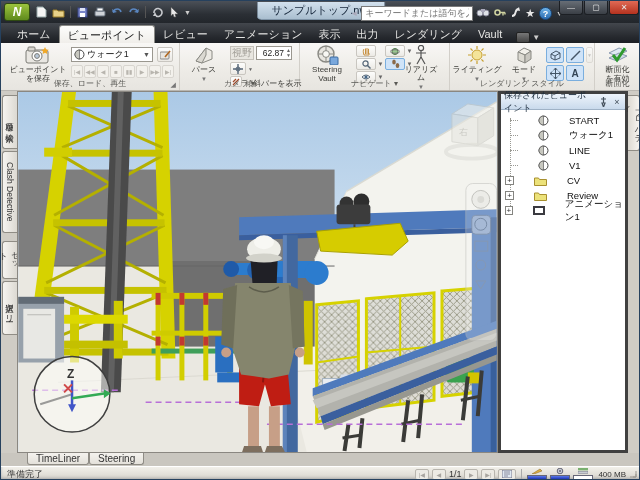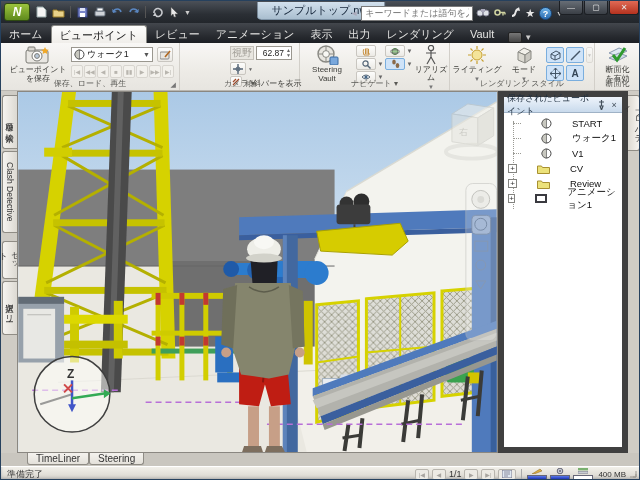--- a/index.html
+++ b/index.html
@@ -26,21 +26,21 @@
   .ic-icons{display:flex;align-items:center;gap:4px;}
   .helpbtn{width:13px;height:13px;border-radius:50%;background:linear-gradient(#6fb3e8,#2a6bb0);
     color:#fff;font-size:9px;font-weight:bold;text-align:center;line-height:13px;border:1px solid #1c4a7c;}
   .caret{color:#ccc;font-size:7px;}
   .winbtns{position:absolute;right:2px;top:0;display:flex;}
   .wb{width:24px;height:14px;border:1px solid #1c1f24;border-top:none;border-radius:0 0 3px 3px;
     background:linear-gradient(#686e76,#3a3f46);color:#e8e8e8;font-size:8px;text-align:center;line-height:13px;margin-left:1px;}
   .wb.close{width:30px;background:linear-gradient(#e06a55,#b5321f);}
   
   .tabrow{position:absolute;left:0;top:22px;width:640px;height:20px;
-    background:linear-gradient(#43474d,#26292e 70%,#1d2024);display:flex;align-items:flex-end;padding-left:0;}
+    background:linear-gradient(#43474d,#26292e 70%,#1d2024);display:flex;align-items:flex-end;padding-left:8px;}
   .rtab{height:18px;padding:0 8px;color:#e4e4e2;font-size:11px;line-height:18px;white-space:nowrap;}
   .rtab.active{background:linear-gradient(#fdfdfc,#f0eeea);color:#222;border-radius:3px 3px 0 0;
     border:1px solid #8a8a86;border-bottom:none;}
   .rtab-extra{display:flex;align-items:center;gap:2px;margin-left:6px;color:#ccc;font-size:8px;}
   .rtab-extra .chip{width:14px;height:11px;border-radius:2px;background:linear-gradient(#777,#444);
     border:1px solid #222;}
   
   .ribbon{position:absolute;left:0;top:42px;width:640px;height:48px;
     background:linear-gradient(#f8f7f5,#efedе8 60%,#e9e7e2);border-bottom:1px solid #b9b6b0;}
   .rgroup{position:absolute;top:0;height:47px;border-right:1px solid #d2cfc9;}
@@ -72,21 +72,21 @@
   .vtab{position:absolute;left:1px;width:15px;background:linear-gradient(90deg,#f6f4f0,#dcd9d2);
     border:1px solid #8f8c85;border-right:none;border-radius:3px 0 0 3px;
     writing-mode:vertical-rl;font-size:8.5px;color:#333;display:flex;align-items:center;justify-content:center;
     padding:4px 0;}
   .rightstrip{position:absolute;left:627px;top:0;width:13px;height:362px;background:#cfccc5;}
   .vtabR{position:absolute;left:0;width:12px;background:linear-gradient(90deg,#dcd9d2,#f6f4f0);
     border:1px solid #8f8c85;border-left:none;border-radius:0 3px 3px 0;writing-mode:vertical-rl;
     font-size:8.5px;color:#333;display:flex;align-items:center;justify-content:center;padding:4px 0;}
   .viewport{position:absolute;left:16px;top:0;width:481px;height:362px;border:1px solid #8a8781;background:#cfe0ef;}
   
-  .rpanel{position:absolute;left:497px;top:0;width:130px;height:362px;border:6px solid #404040;background:#fff;}
+  .rpanel{position:absolute;left:497px;top:0;width:130px;height:362px;border:3px solid #404040;background:#fff;}
   .rphead{height:16px;background:linear-gradient(#eef4fb,#c9daec);border-bottom:1px solid #9fb2c6;
     display:flex;align-items:center;font-size:9px;color:#1c2c3c;padding:0 3px;gap:3px;}
   .rphead .sp{flex:1;}
   .rpbtn{width:12px;height:12px;font-size:9px;line-height:11px;text-align:center;color:#44505c;
     border:1px solid transparent;border-radius:2px;}
   .tree{position:relative;padding:3px 0 0 0;}
   .trunk{position:absolute;left:9px;top:8px;height:88px;border-left:1px dotted #9a9a94;}
   .trow{position:relative;height:15px;display:flex;align-items:center;font-size:9.5px;color:#111;gap:20px;}
   .trow .stub{width:8px;margin-left:9px;border-top:1px dotted #9a9a94;}
   .expb{width:9px;height:9px;border:1px solid #848480;background:#fff;color:#333;font-size:8px;
@@ -252,20 +252,28 @@
         <span class="pb">▮▮</span>
         <span class="pb">▶</span>
         <span class="pb">▶▶</span>
         <span class="pb">▶|</span>
       </div>
       <div class="glabel"><span>保存、ロード、再生</span>
         <span style="position:absolute;right:3px;bottom:0;font-size:7px;color:#777;">◢</span></div>
     </div>
 
     <div class="rgroup" style="left:179px;width:120px;">
+      <div class="bigbtn" style="left:4px;width:40px;">
+        <svg width="24" height="20">
+          <polygon points="4,16 14,3 20,6 20,14 10,18" fill="#eceae4" stroke="#8a8a84"></polygon>
+          <polygon points="4,16 14,3 14,10 10,18" fill="#dbd9d2" stroke="#8a8a84"></polygon>
+        </svg>
+        <span class="bl">パース</span>
+        <span class="bl" style="font-size:6px;color:#777;">▼</span>
+      </div>
       <div class="fovlab" style="left:50px;top:3px;width:24px;height:14px;">
         <span>視野</span></div>
       <input class="fovin" style="left: 76px; top: 3px;" value="62.87">
       <span class="spin" style="left:106px;top:5px;">▲<br>▼</span>
       <div class="smbtn" style="position:absolute;left:50px;top:19px;width:16px;height:13px;">
         <svg width="10" height="10">
             <path d="M5,0 V10 M0,5 H10" stroke="#567" stroke-width="1.4"></path>
             <circle cx="5" cy="5" r="2" fill="none" stroke="#567"></circle>
           </svg>
       </div>
@@ -321,21 +329,21 @@
         <span class="smbtn" style="height:12px;">
           <svg width="10" height="8">
               <path d="M1,4 Q5,0 9,4 Q5,8 1,4 Z" fill="#fff" stroke="#567"></path>
               <circle cx="5" cy="4" r="1.6" fill="#468"></circle>
             </svg>
           </span>
         <span class="ng-c">▼</span>
         <span class="ng-c"></span>
         <span class="ng-c"></span>
       </div>
-      <div class="bigbtn" style="left:114px;width:34px;text-align:center;">
+      <div class="bigbtn" style="left:104px;width:34px;text-align:center;">
         <svg width="12" height="20">
           <circle cx="6" cy="3" r="2.6" fill="none" stroke="#555" stroke-width="1.2"></circle>
           <path d="M6,6 V12 M1,8 H11 M6,12 L2,19 M6,12 L10,19" fill="none" stroke="#555" stroke-width="1.2"></path>
         </svg>
         <span class="bl">リアリズム</span>
         <span class="bl" style="font-size:6px;color:#777;">▼</span>
       </div>
       <div class="glabel">ナビゲート ▾</div>
     </div>
 
@@ -634,20 +642,28 @@
             </svg>
           <span>START</span>
         </div>
         <div class="trow">
           <span class="stub"></span>
           <svg class="vpic" viewBox="0 0 11 11">
               <circle cx="5.5" cy="5.5" r="4.5" fill="#fff" stroke="#444"></circle>
               <path d="M5.5,1 A4.5,4.5 0 0 0 5.5,10 Z" fill="#c8c8c0" stroke="#444" stroke-width=".6"></path>
             </svg>
           <span>ウォーク1</span>
+        </div>
+        <div class="trow">
+          <span class="stub"></span>
+          <svg class="vpic" viewBox="0 0 11 11">
+              <circle cx="5.5" cy="5.5" r="4.5" fill="#fff" stroke="#444"></circle>
+              <path d="M5.5,1 A4.5,4.5 0 0 0 5.5,10 Z" fill="#c8c8c0" stroke="#444" stroke-width=".6"></path>
+            </svg>
+          <span>LINE</span>
         </div>
         <div class="trow">
           <span class="stub"></span>
           <svg class="vpic" viewBox="0 0 11 11">
               <circle cx="5.5" cy="5.5" r="4.5" fill="#fff" stroke="#444"></circle>
               <path d="M5.5,1 A4.5,4.5 0 0 0 5.5,10 Z" fill="#c8c8c0" stroke="#444" stroke-width=".6"></path>
             </svg>
           <span>V1</span>
         </div>
         <div class="trow">

